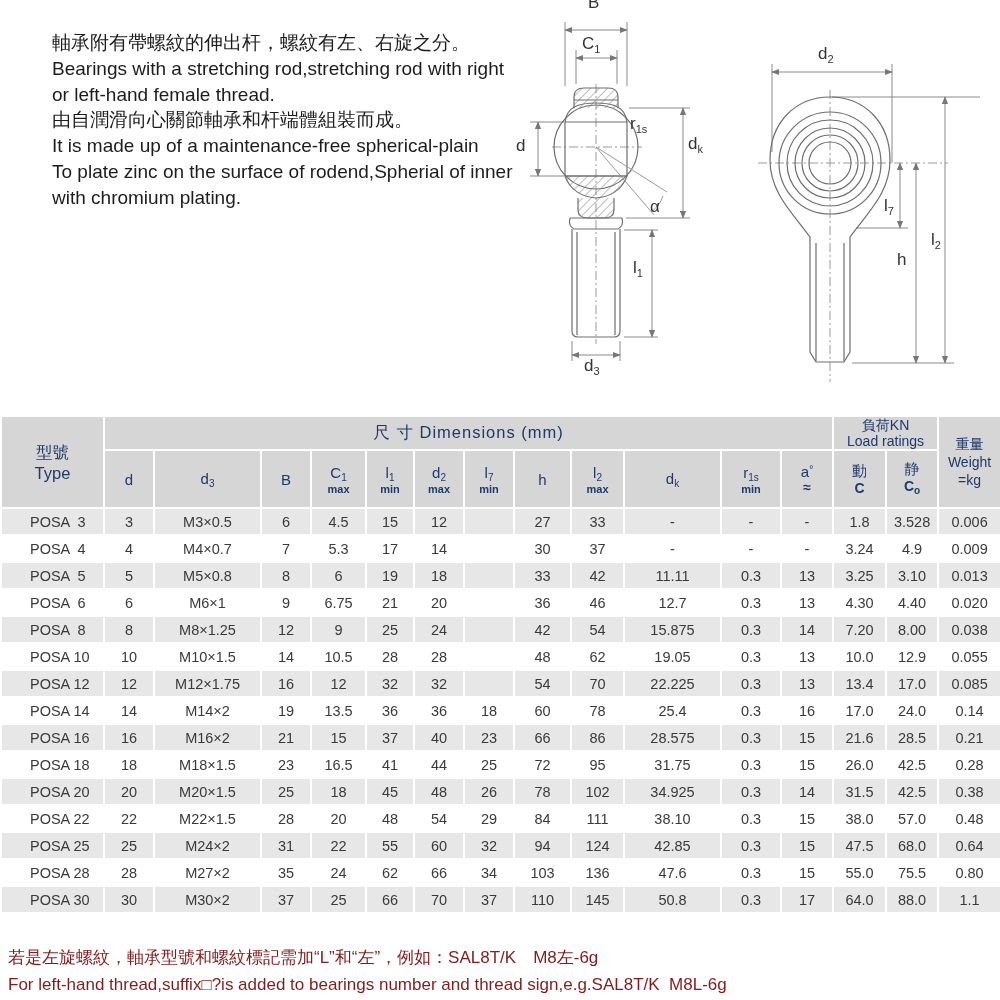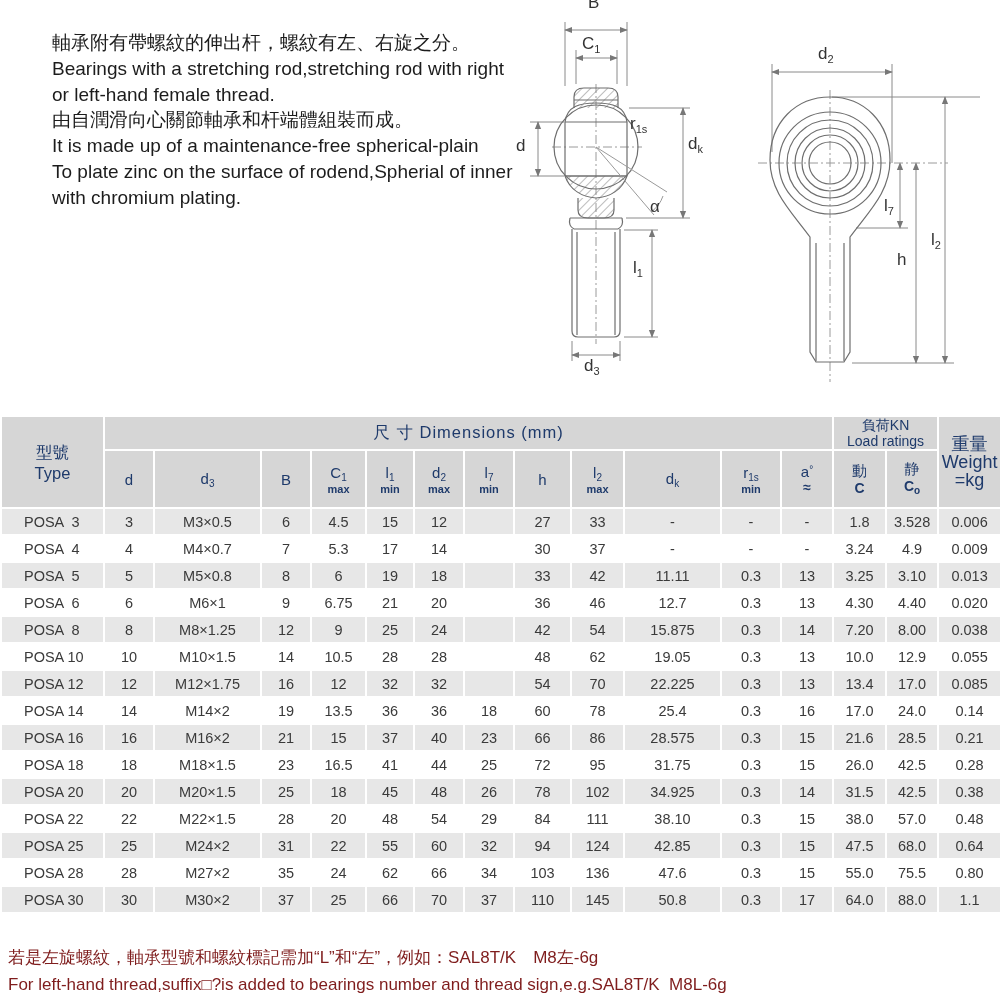--- a/index.html
+++ b/index.html
@@ -22,29 +22,29 @@
 
   
   table.dims{position:absolute;left:0;top:415px;width:1000px;
              border-collapse:collapse;table-layout:fixed;}
   .dims th,.dims td{border:2px solid #fff;text-align:center;padding:0;overflow:hidden;}
   .dims thead th{background:#d6d6d6;color:#1e3a6b;font-weight:normal;}
   th.type-head{font-size:16.5px;}
   th.type-head .zh{}
   th.dim-title-cell{font-size:16.5px;height:32px;letter-spacing:1px;margin-left:41px;}
   th.load-head div{font-size:14px;line-height:16px;}
-  th.weight-head div{font-size:18px;line-height:18px;}
+  th.weight-head div{font-size:14px;line-height:18px;}
   th.colh{font-size:15px;height:56px;vertical-align:middle;}
   .colh .note{display:block;font-size:11px;line-height:12px;font-weight:bold;}
   .colh .note.big{font-size:14px;line-height:15px;}
   .colh .sb,.note .sb2{font-size:10px;vertical-align:-3px;}
   .colh .sup{font-size:10px;vertical-align:4px;}
   .dims tbody td{height:25px;font-size:14.5px;color:#3a3a3a;background:#fff;}
   .dims tbody tr.odd td{background:#e7e7e7;}
-  td.type-cell{text-align:left;padding-left:22px;white-space:pre;color:#252525;}
+  td.type-cell{text-align:left;padding-left:28px;white-space:pre;color:#252525;}
 
   
   .footnote{position:absolute;left:8px;top:944px;font-size:17px;line-height:27px;color:#7f1d1d;}
   .footnote-line{white-space:pre;}
 </style>
 </head>
 <body>
 
 <div class="page">
 

